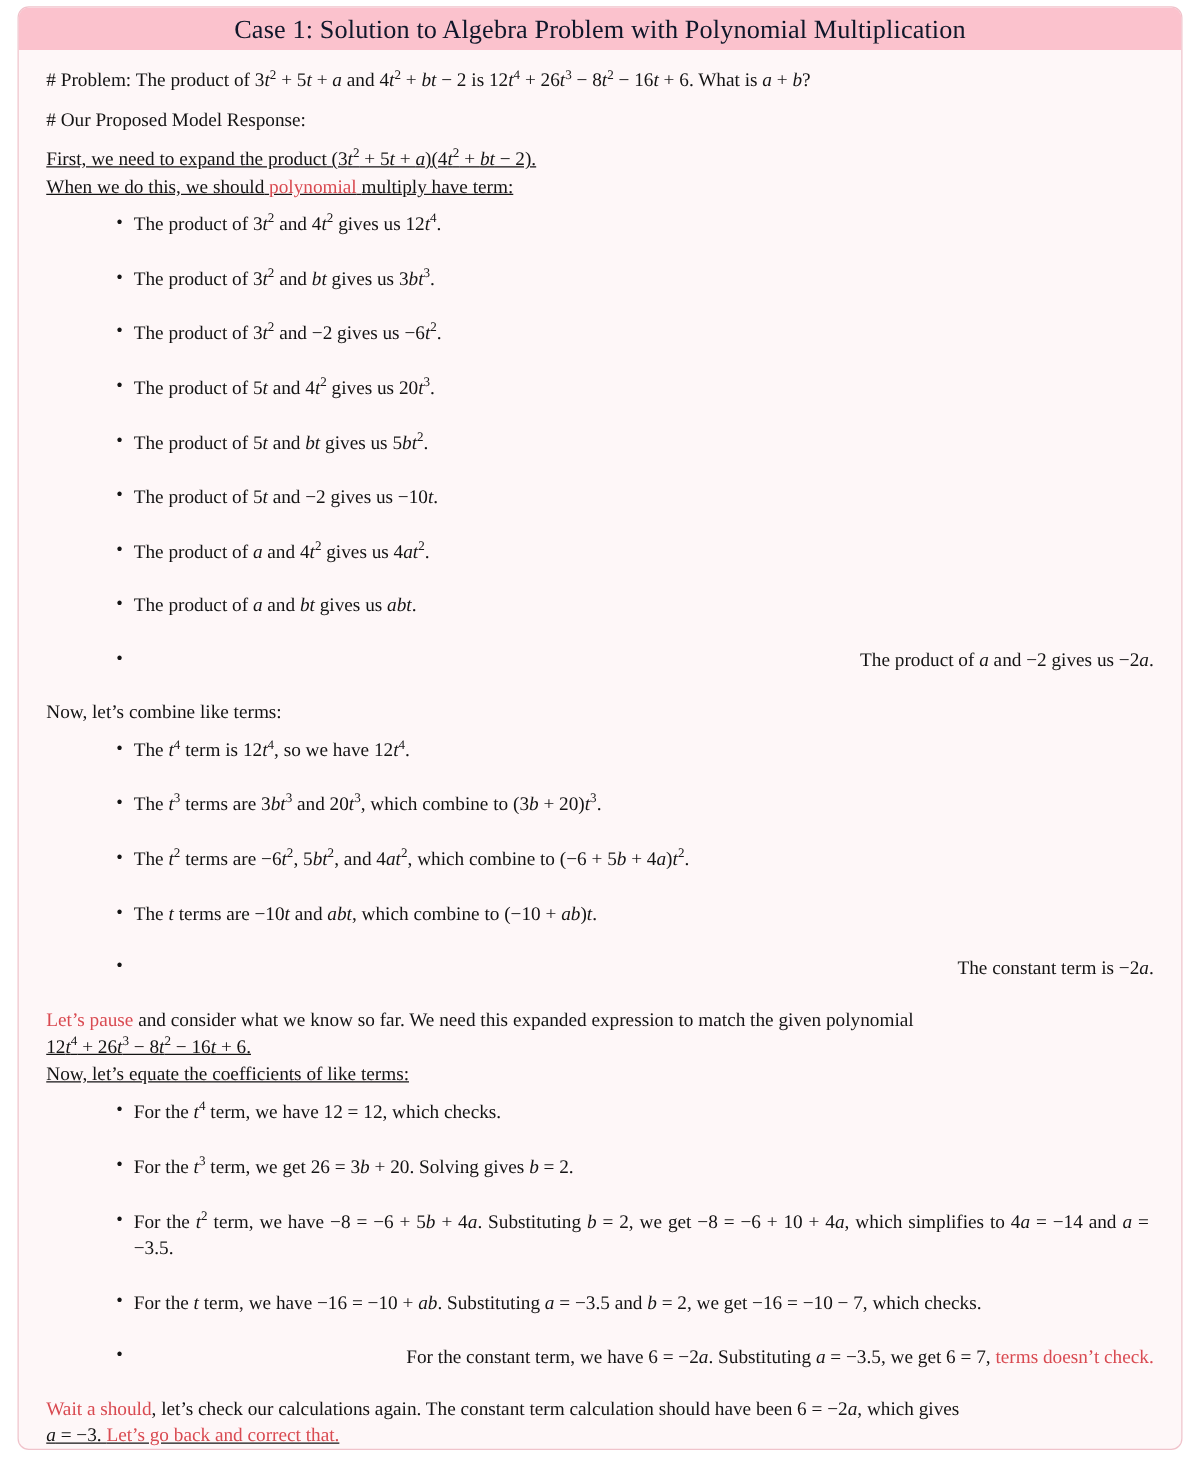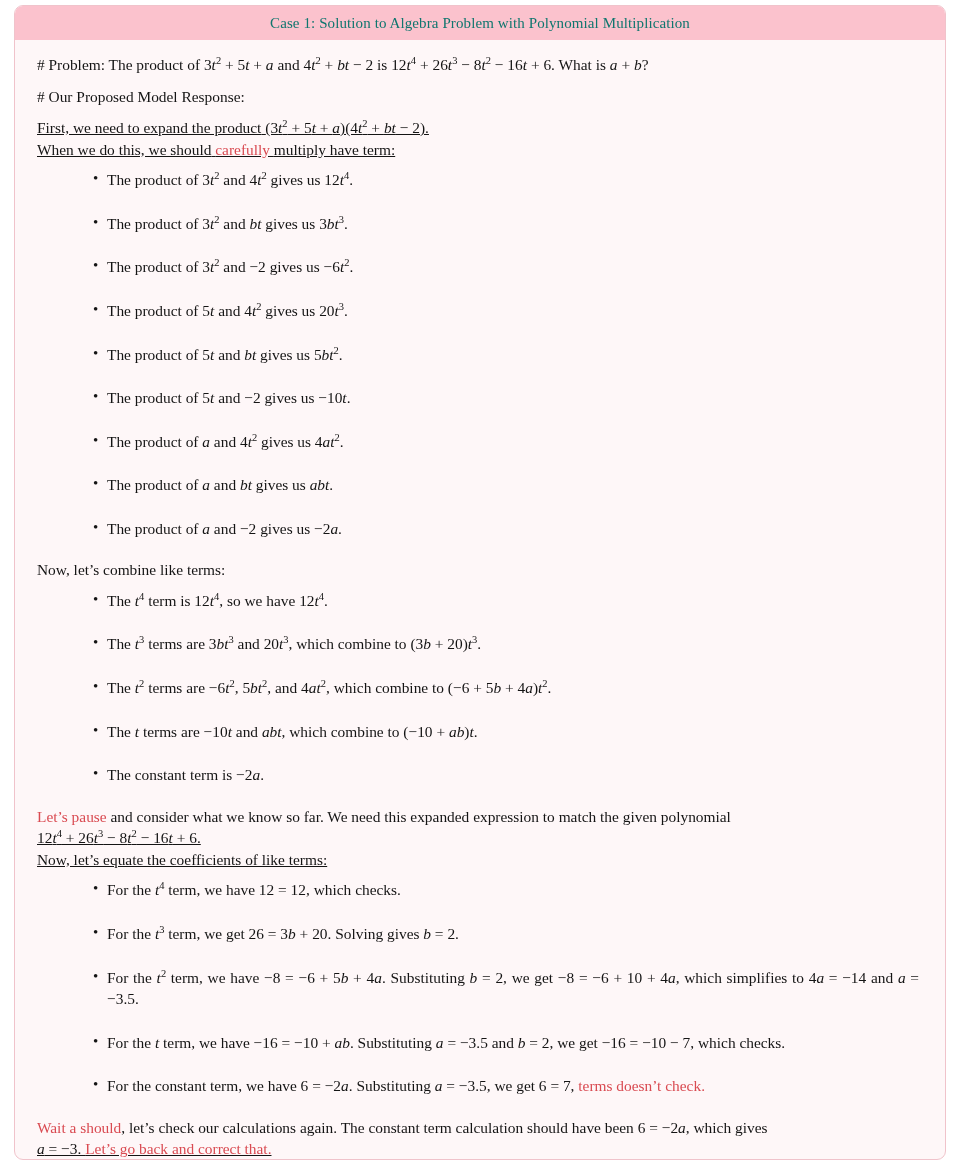--- a/index.html
+++ b/index.html
@@ -28,22 +28,22 @@
   .case-header {
     height: 34px;
     background: #fbc2cd;
     border-top-left-radius: 7px;
     border-top-right-radius: 7px;
     display: flex;
     align-items: center;
     justify-content: center;
   }
   .case-header-title {
-    font-size: 15px;
-    color: #0f766e;
+    font-size: 21px;
+    color: #0f172a;
     letter-spacing: 0.1px;
   }
   .case-body {
     padding: 14px 22px 10px 22px;
     color: #141414;
     font-size: 15.4px;
     line-height: 1.40;
   }
   p.para {
     margin: 0 0 0 0;
@@ -59,21 +59,21 @@
     padding: 0 0 0 56px;
     list-style: none;
   }
   ul.bullets li {
     position: relative;
     margin: 0 0 16px 0;
     padding-left: 14px;
     text-align: left;
   }
   ul.bullets.loose li { margin-bottom: 22px; }
-  ul.bullets li:last-child { margin-bottom: 2px; }
+  ul.bullets li:last-child { margin-bottom: 2px; text-align: right; }
   ul.bullets li::before {
     content: "\2022";
     position: absolute;
     left: 0;
     top: -1px;
     font-size: 15px;
     color: #141414;
   }
   ul.bullets li.wrap { text-align: justify; padding-right: 4px; }
 
@@ -113,21 +113,21 @@
     <p class="para"># Our Proposed Model Response:</p>
 
     <div class="gap-sm"></div>
 
     <p class="para tight">
       <span>First, we need to expand the product</span>
       <span>(3<i class="v">t</i><sup>2</sup> + 5<i class="v">t</i> + <i class="v">a</i>)(4<i class="v">t</i><sup>2</sup> + <i class="v">bt</i> − 2).</span>
     </p>
     <p class="para tight">
       <span>When we do this, we should</span>
-      <span class="red">carefully</span>
+      <span class="red">polynomial</span>
       <span>multiply have term:</span>
     </p>
 
     <ul class="bullets loose">
       <li>The product of 3<i class="v">t</i><sup>2</sup> and 4<i class="v">t</i><sup>2</sup> gives us 12<i class="v">t</i><sup>4</sup>.</li>
       <li>The product of 3<i class="v">t</i><sup>2</sup> and <i class="v">bt</i> gives us 3<i class="v">bt</i><sup>3</sup>.</li>
       <li>The product of 3<i class="v">t</i><sup>2</sup> and −2 gives us −6<i class="v">t</i><sup>2</sup>.</li>
       <li>The product of 5<i class="v">t</i> and 4<i class="v">t</i><sup>2</sup> gives us 20<i class="v">t</i><sup>3</sup>.</li>
       <li>The product of 5<i class="v">t</i> and <i class="v">bt</i> gives us 5<i class="v">bt</i><sup>2</sup>.</li>
       <li>The product of 5<i class="v">t</i> and −2 gives us −10<i class="v">t</i>.</li>

